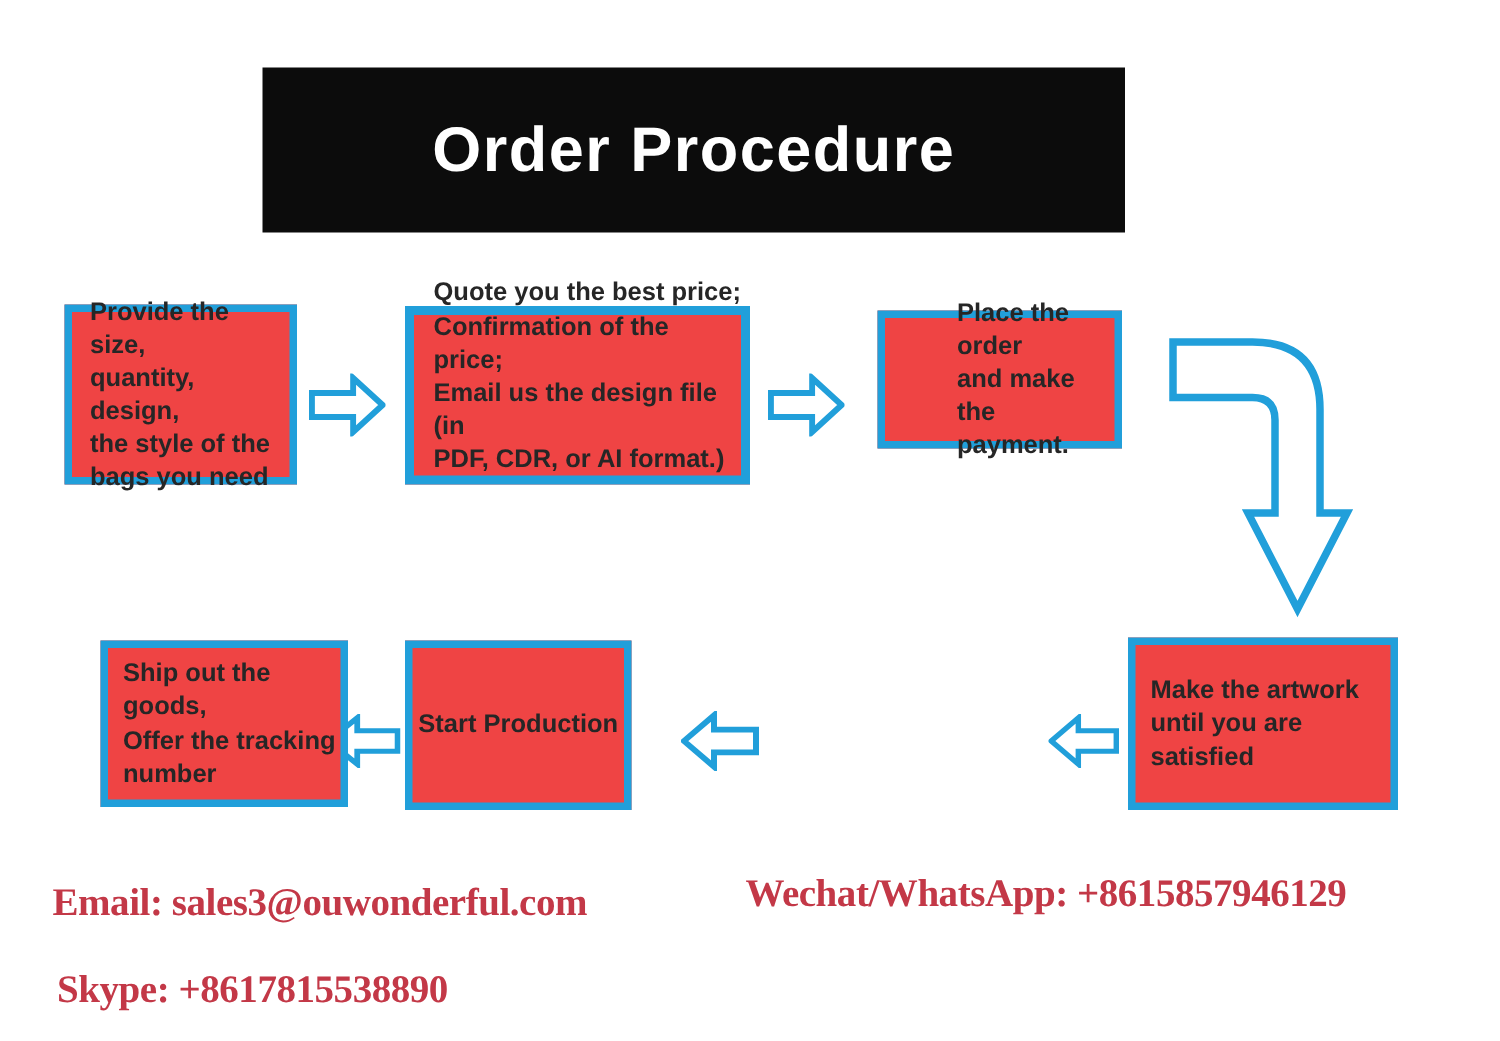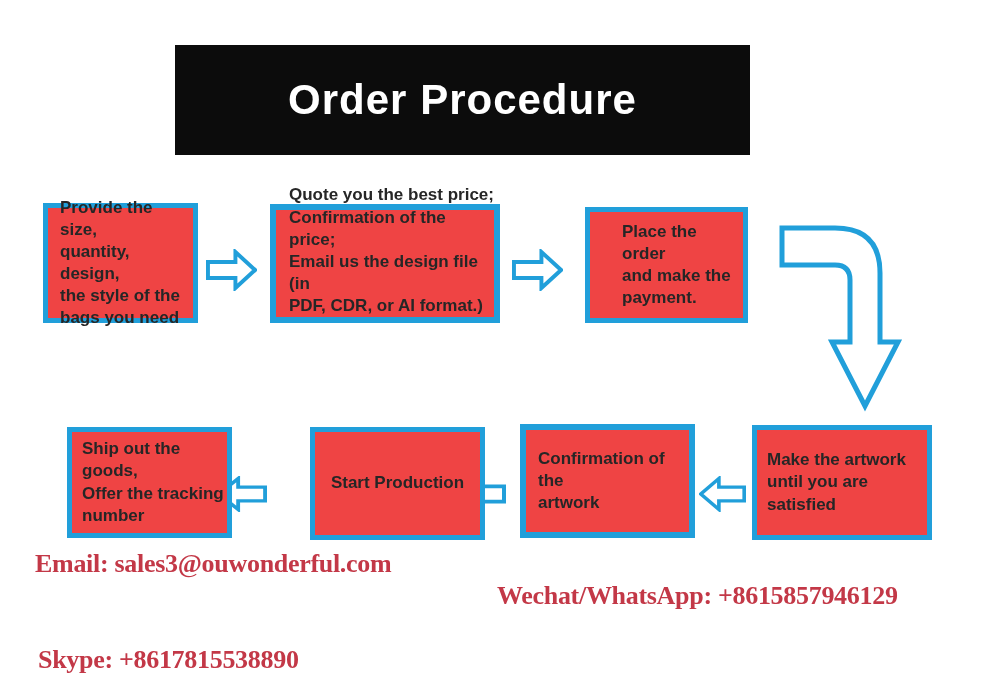--- a/index.html
+++ b/index.html
@@ -33,41 +33,41 @@
     display:flex;align-items:center;
     color:var(--box-text);
     font-size:17px;font-weight:600;line-height:1.3;
     white-space:pre-line;
   }
   .box .txt{white-space:pre-line;}
   .thick{border-width:6px;}
   .center{justify-content:center;text-align:center;}
   .box1{left:43px;top:203px;width:155px;height:120px;padding-left:12px;}
   .box2{left:270px;top:204px;width:230px;height:119px;padding-left:13px;align-items:flex-end;}
-  .box3{left:585px;top:207px;width:163px;height:116px;padding-left:32px;}
+  .box3{left:585px;top:207px;width:163px;height:92px;padding-left:48px;}
   .box4{left:752px;top:425px;width:180px;height:115px;padding-left:10px;}
   .box5{left:520px;top:424px;width:175px;height:114px;padding-left:12px;}
-  .box6{left:270px;top:427px;width:175px;height:113px;margin-left:40px;}
+  .box6{left:270px;top:427px;width:151px;height:113px;}
   .box7{left:43px;top:427px;width:165px;height:111px;padding-left:10px;margin-left:24px;}
   .arrow{position:absolute;color:var(--accent-blue);}
   .arrow svg{display:block;width:100%;height:100%;}
   .a1{left:206px;top:249px;width:51px;height:42px;}
   .a2{left:512px;top:249px;width:51px;height:42px;}
   .a3{left:699px;top:476px;width:47px;height:36px;}
   .a4{left:454px;top:474px;width:52px;height:40px;}
   .a5{left:217px;top:476px;width:50px;height:36px;}
   .elbow{left:775px;top:220px;width:135px;height:195px;}
   .contact{
     position:absolute;
     color:var(--contact-red);
     font-family:"Liberation Serif",serif;
     font-weight:bold;font-size:26px;letter-spacing:-0.3px;
     white-space:nowrap;
   }
-  .c-email{left:35px;top:549px;}
+  .c-email{left:35px;top:587px;}
   .c-wechat{left:497px;top:581px;}
   .c-skype{left:38px;top:645px;}
 </style>
 </head>
 <body>
 
 <div class="stage">
 
   <div class="banner">
     <h1>Order Procedure</h1>
@@ -115,24 +115,20 @@
     <div class="txt">Make the artwork
 until you are satisfied</div>
   </div>
 
   <div class="arrow a3">
     <svg viewBox="0 0 52 42" preserveAspectRatio="none">
       <path d="M50 13 H22 V3 L2 21 L22 39 V29 H50 Z" fill="#fff" stroke="currentColor" stroke-width="4" stroke-linejoin="miter"></path>
     </svg>
   </div>
 
-  <div class="box box5 thick">
-    <div class="txt">Confirmation of the
-artwork</div>
-  </div>
 
   <div class="arrow a4">
     <svg viewBox="0 0 52 42" preserveAspectRatio="none">
       <path d="M50 13 H22 V3 L2 21 L22 39 V29 H50 Z" fill="#fff" stroke="currentColor" stroke-width="4" stroke-linejoin="miter"></path>
     </svg>
   </div>
 
   <div class="box box6 center">
     <div class="txt">Start Production</div>
   </div>

